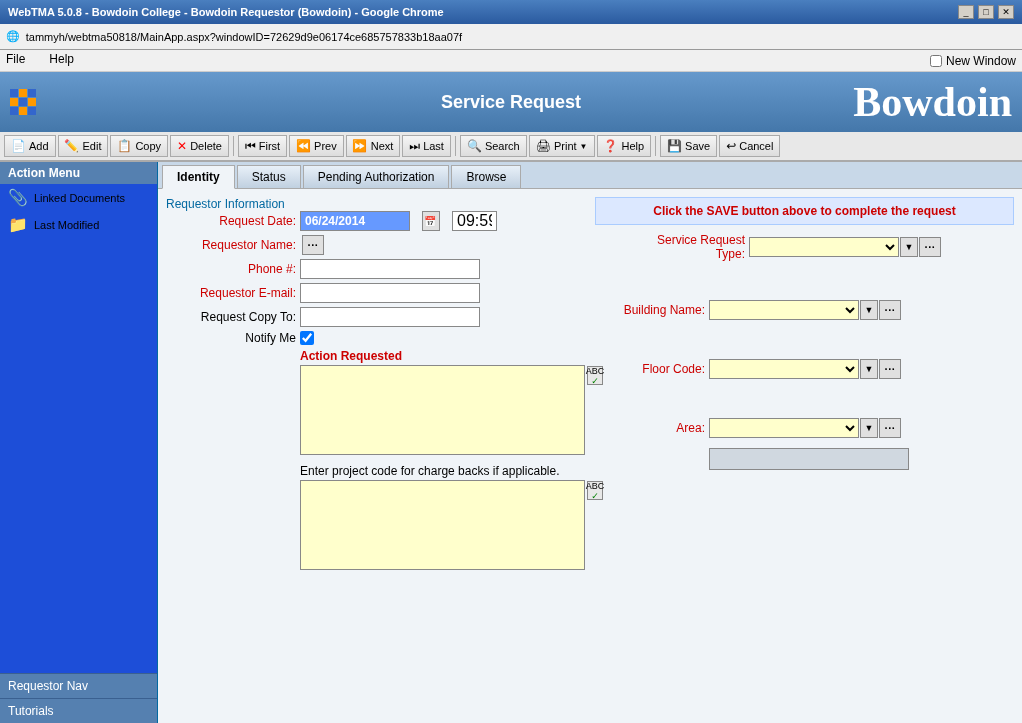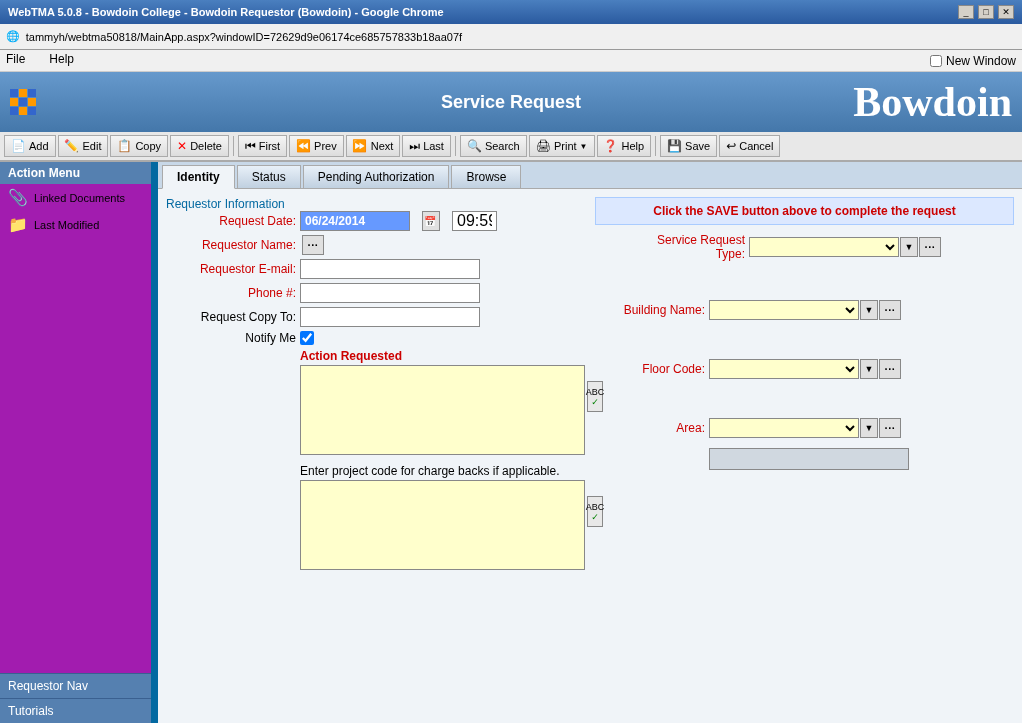--- a/index.html
+++ b/index.html
@@ -92,22 +92,22 @@
 
     
     .main-layout {
       display: flex;
       height: calc(723px - 24px - 26px - 22px - 60px - 30px);
     }
 
     
     .sidebar {
       width: 158px;
-      background: #a21caf;
-      border-right: 7px solid #0369a1;
+      background: #1d4ed8;
+      border-right: 1px solid #0369a1;
       flex-shrink: 0;
       display: flex;
       flex-direction: column;
     }
     .sidebar-header {
       background: #5580b0;
       color: white;
       font-weight: bold;
       font-size: 12px;
       padding: 4px 8px;
@@ -245,22 +245,22 @@
     .form-textarea {
       border: 1px solid #888;
       width: 285px;
       height: 90px;
       font-size: 11px;
       padding: 2px;
       background: #ffffcc;
       resize: none;
     }
     .spell-btn {
-      position: absolute; right: -18px; top: 16px;
-      width: 16px; height: 31px;
+      position: absolute; right: -18px; top: 1px;
+      width: 16px; height: 19px;
       background: #e8e8e8; border: 1px solid #888;
       cursor: pointer; display: flex; flex-direction: column;
       align-items: center; justify-content: center;
       font-size: 9px;
     }
 
     .project-label {
       font-size: 12px; color: #000;
       margin: 6px 0 2px 134px;
     }
@@ -479,26 +479,26 @@
             <input type="text" class="time-field" value="09:59" style="">
           </div>
         </div>
 
         <div class="form-row">
           <label class="form-label">Requestor Name:</label>
           <button class="extra-btn">···</button>
         </div>
 
         <div class="form-row">
+          <label class="form-label">Phone #:</label>
+          <input type="text" class="form-input wide" value="" style="">
+        </div>
+
+        <div class="form-row">
           <label class="form-label">Requestor E-mail:</label>
-          <input type="text" class="form-input wide" value="" style="">
-        </div>
-
-        <div class="form-row">
-          <label class="form-label">Phone #:</label>
           <input type="text" class="form-input wide" value="" style="">
         </div>
 
         <div class="form-row">
           <label class="form-label black">Request Copy To:</label>
           <input type="text" class="form-input wide" value="" style="">
         </div>
 
         <div class="notify-row">
           <label class="notify-label">Notify Me</label>

